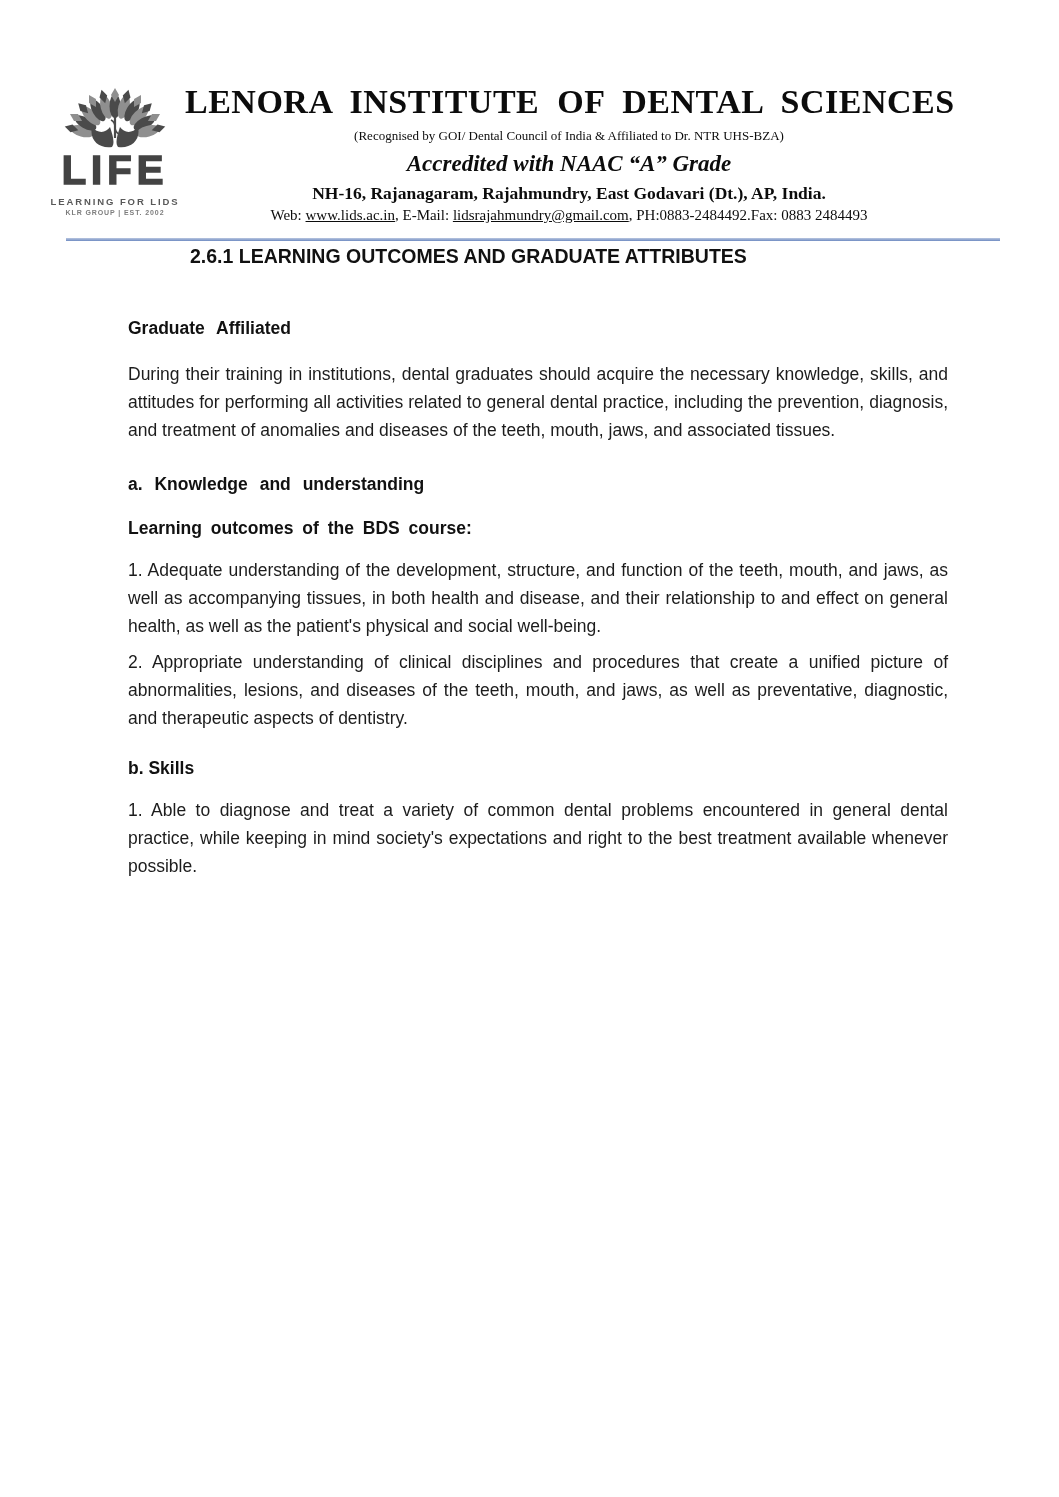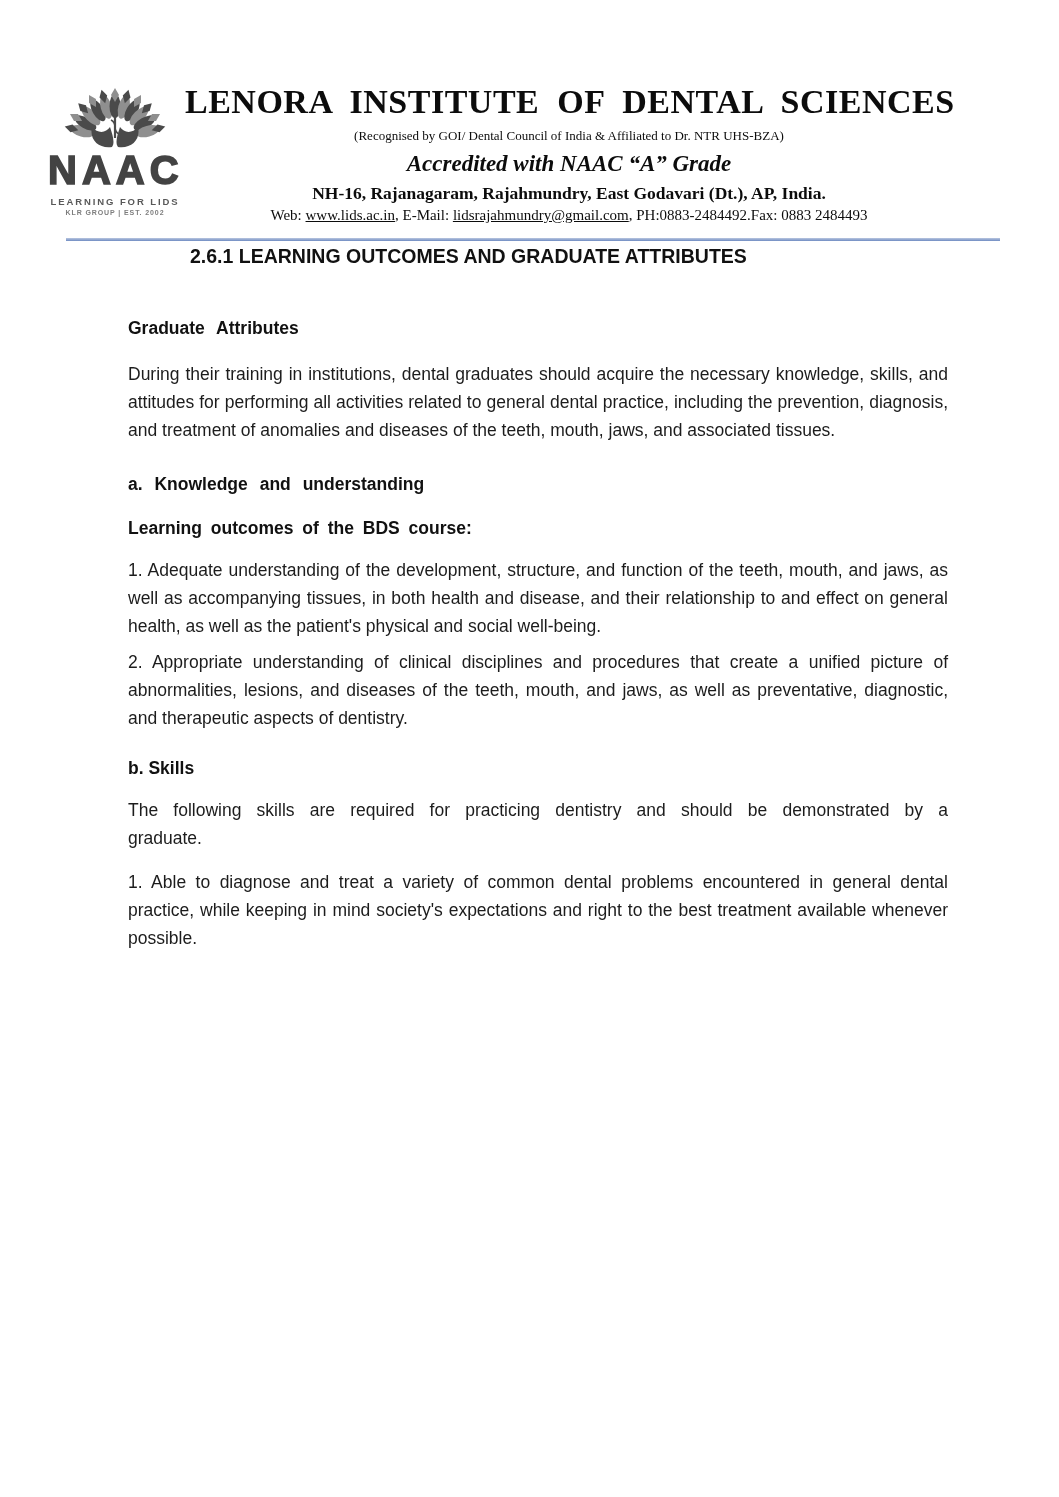--- a/index.html
+++ b/index.html
@@ -131,49 +131,48 @@
             </g>
 
           <circle cx="0" cy="-27" r="2.6" fill="#4a4a4a"></circle>
           <rect x="-1.1" y="-25" width="2.2" height="23" fill="#4a4a4a"></rect>
           <path d="M-4,-20 C4,-16 -4,-10 4,-6" stroke="#4a4a4a" stroke-width="1.6" fill="none"></path>
 
           <path d="M-3,7 C-16,9 -26,0 -23,-13 C-17,-6 -9,-7 -5,-13 C-2,-4 0,3 -3,7 Z" fill="#4a4a4a"></path>
           <path d="M3,7 C16,9 26,0 23,-13 C17,-6 9,-7 5,-13 C2,-4 0,3 3,7 Z" fill="#4a4a4a"></path>
         </g>
       </svg>
-      <div class="logo-acronym">NAAC</div>
+      <div class="logo-acronym">LIFE</div>
       <div class="logo-tagline">LEARNING FOR LIDS</div>
       <div class="logo-subtagline">KLR GROUP | EST. 2002</div>
     </div>
 
     <div class="head-text">
       <h1 class="institute-name">LENORA INSTITUTE OF DENTAL SCIENCES</h1>
       <div class="recognition">(Recognised by GOI/ Dental Council of India &amp; Affiliated to Dr. NTR UHS-BZA)</div>
       <div class="accreditation">Accredited with NAAC “A” Grade</div>
       <div class="address">NH-16, Rajanagaram, Rajahmundry, East Godavari (Dt.), AP, India.</div>
       <div class="contact"><span>Web: </span><span class="u">www.lids.ac.in</span><span>, E-Mail: </span><span class="u">lidsrajahmundry@gmail.com</span><span>, PH:0883-2484492.Fax: 0883 2484493</span></div>
     </div>
 
   </header>
 
   <div class="divider"></div>
 
   <main class="doc">
 
     <h2 class="section-title">2.6.1 LEARNING OUTCOMES AND GRADUATE ATTRIBUTES</h2>
 
-    <div class="hd h-grad">Graduate Attributes</div>
+    <div class="hd h-grad">Graduate Affiliated</div>
     <p class="p-grad">During their training in institutions, dental graduates should acquire the necessary knowledge, skills, and attitudes for performing all activities related to general dental practice, including the prevention, diagnosis, and treatment of anomalies and diseases of the teeth, mouth, jaws, and associated tissues.</p>
 
     <div class="hd h-knw">a. Knowledge and understanding</div>
 
     <div class="hd h-learn">Learning outcomes of the BDS course:</div>
     <p class="p-item1">1. Adequate understanding of the development, structure, and function of the teeth, mouth, and jaws, as well as accompanying tissues, in both health and disease, and their relationship to and effect on general health, as well as the patient's physical and social well-being.</p>
     <p class="p-item2">2. Appropriate understanding of clinical disciplines and procedures that create a unified picture of abnormalities, lesions, and diseases of the teeth, mouth, and jaws, as well as preventative, diagnostic, and therapeutic aspects of dentistry.</p>
 
     <div class="hd h-skill">b. Skills</div>
-    <p class="p-skintro">The following skills are required for practicing dentistry and should be demonstrated by a graduate.</p>
     <p>1. Able to diagnose and treat a variety of common dental problems encountered in general dental practice, while keeping in mind society's expectations and right to the best treatment available whenever possible.</p>
 
   </main>
 
 </div>
 
 </body></html>

